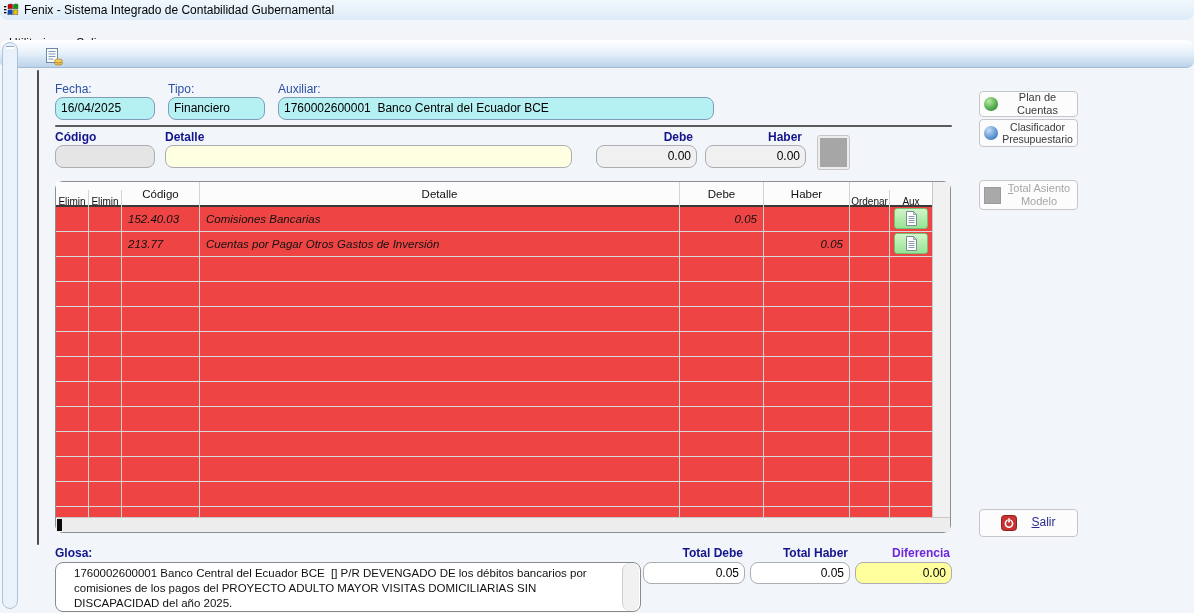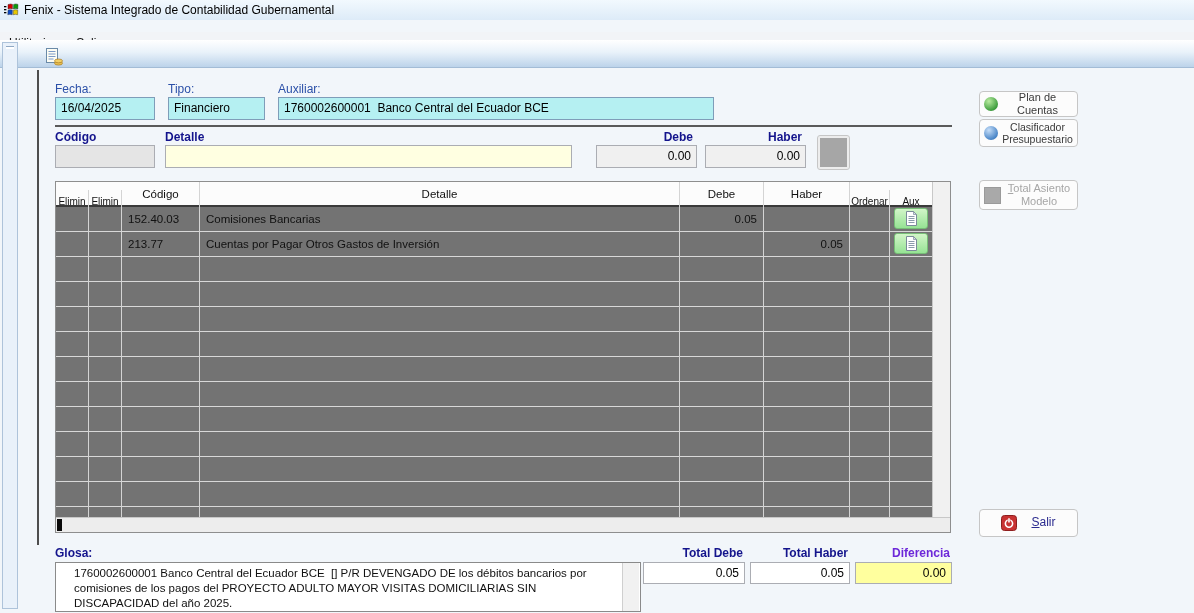--- a/index.html
+++ b/index.html
@@ -1,18 +1,18 @@
 <!DOCTYPE html>
 <html><head>
 <meta charset="utf-8">
 <style>
   * { margin:0; padding:0; box-sizing:border-box; }
   html,body { width:1194px; height:613px; overflow:hidden; }
   body { font-family:"Liberation Sans", sans-serif; background:#F2F6FA; position:relative; }
-  .abs { position:absolute; }
+  .abs { position:absolute;border-radius:8px; }
 
   
   .titlebar { left:0; top:0; width:1194px; height:20px; background:linear-gradient(#F2F9FE,#DDEBF8);
               display:flex; align-items:center; gap:5px; padding-left:3px; font-size:12px; color:#000; }
   .menubar { left:0; top:32px; width:1194px; height:20px; background:#F2F4F7; display:flex; align-items:flex-end; font-size:12px; }
   .menu-item { padding:2px 9px; color:#111; cursor:default; }
   .toolbar { left:0; top:40px; width:1194px; height:28px;
              background:linear-gradient(#FFFFFF 0%, #E9F2FA 45%, #BCD3EA 100%);
              border-bottom:1px solid #A3BCD6; }
   .tb-icon { left:44px; top:47px; width:20px; height:20px; cursor:pointer; }
@@ -42,21 +42,21 @@
                  border:2px solid #EDEDED; outline:1px solid #C6C6C6; border-radius:2px; cursor:pointer; }
 
   
   .grid { left:55px; top:181px; width:896px; height:352px; border:1px solid #8E8E8E; background:#FFFFFF; }
   .grid-inner { position:absolute; left:0; top:0; width:877px; height:335px; overflow:hidden; }
   .grid-header { display:flex; height:25px; background:#FCFCFC; border-bottom:2px solid #3A3A3A; }
   .gcell { height:25px; line-height:24px; font-size:11.5px; color:#111; border-right:1px solid #D4D4D4;
            overflow:hidden; white-space:nowrap; flex:none; }
   .ghead { text-align:center; border-bottom:none; }
   .ghead.small { font-size:10px;margin-top:8px; }
-  .grow { display:flex; height:25px; border-bottom:1px solid #D8D8D8; background:#737373; }
+  .grow { display:flex; height:25px; border-bottom:1px solid #D8D8D8; background:#ef4444;font-style:italic; }
   .cell-left  { text-align:left; padding:0 6px; }
   .cell-right { text-align:right; padding:0 6px; }
   .cell-center{ text-align:center; }
   .aux-btn { width:34px; height:21px; margin:1px auto; background:linear-gradient(#D2F5C8,#96E394);
              border:1px solid #77BE77; border-radius:3px; display:flex; align-items:center; justify-content:center; cursor:pointer; }
   .grid-vscroll { position:absolute; right:0; top:0; width:18px; height:335px; background:#F1F1F1; border-left:1px solid #C8C8C8; }
   .grid-hscroll { position:absolute; left:0; bottom:0; width:894px; height:15px; background:#EDEDED; border-top:1px solid #C8C8C8; }
   .hthumb { position:absolute; left:1px; top:1px; width:5px; height:12px; background:#0A0A0A; }
 
   

